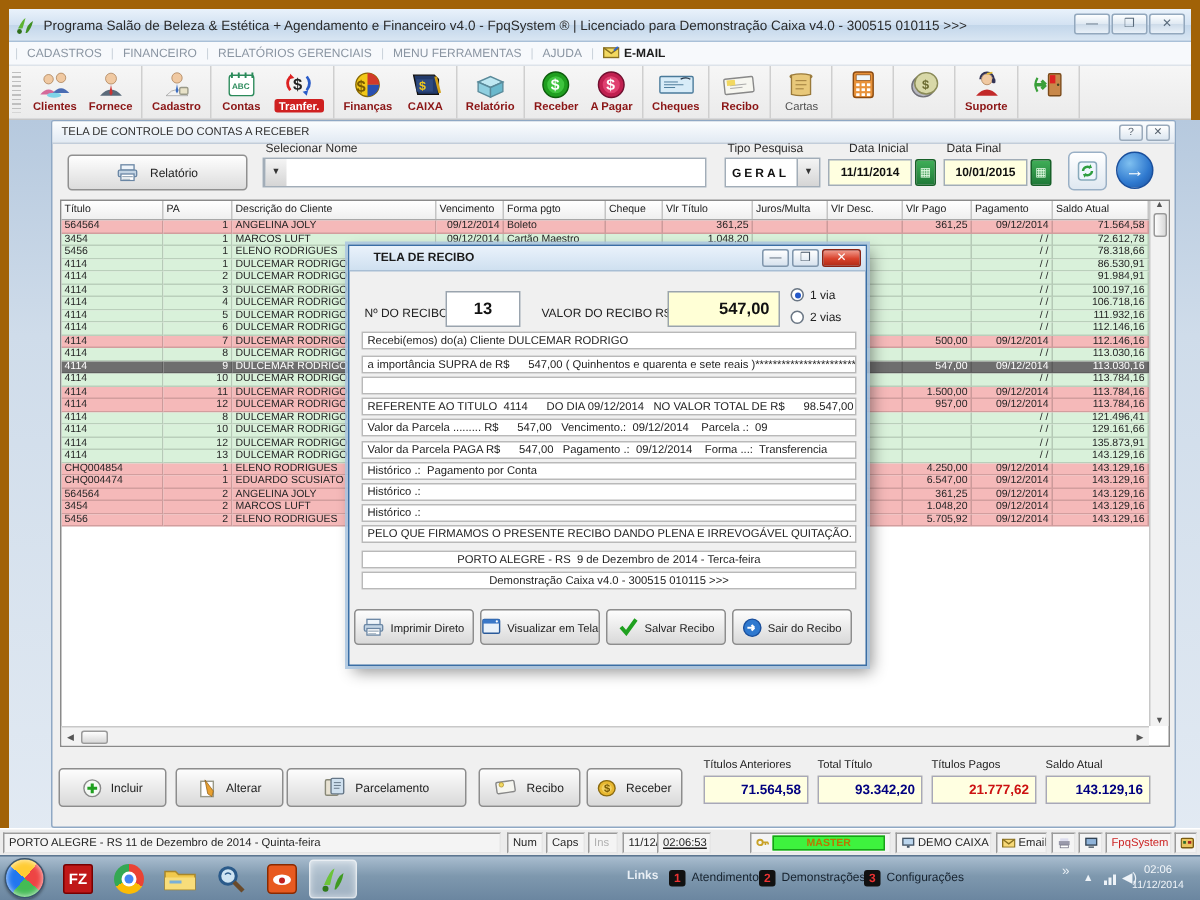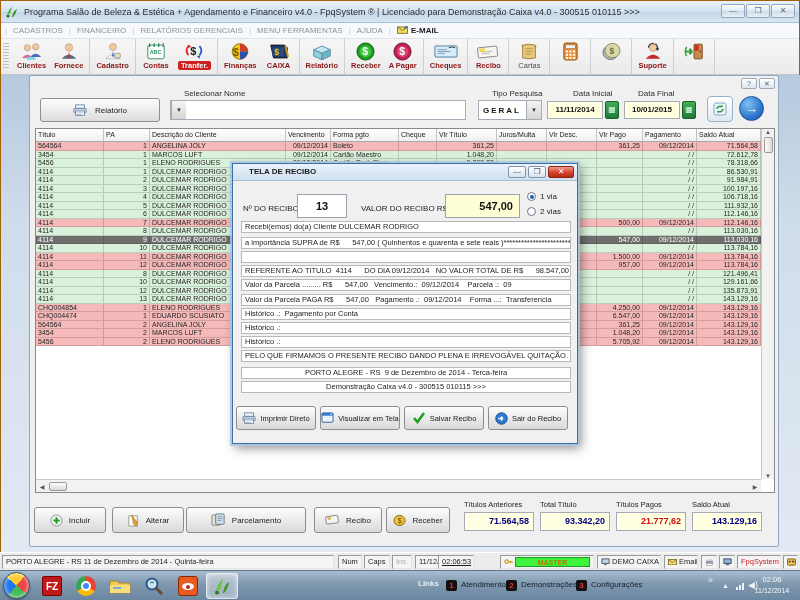--- a/index.html
+++ b/index.html
@@ -1,21 +1,21 @@
 <!DOCTYPE html>
 <html style="--row-open: #d9f1da; --row-overdue: #f5b9b9; --row-selected: #6e6e6e; --master-bg: #3ef23e;"><head>
 <meta charset="utf-8">
 <style>
   * { margin:0; padding:0; box-sizing:border-box; }
   html,body { width:800px; height:600px; overflow:hidden; }
   body { font-family:"Liberation Sans","DejaVu Sans",sans-serif; }
   #screen { position:relative; width:800px; height:600px; background:#8ea6bd; overflow:hidden; }
 
   
-  .app-window { position:absolute; left:0; top:0; width:800px; height:570px; background:#e9eff6; border:1px solid #a16207; }
+  .app-window { position:absolute; left:0; top:0; width:800px; height:570px; background:#e9eff6; border:6px solid #a16207; }
   .titlebar { position:absolute; left:0; top:0; width:100%; height:22px;
     background:linear-gradient(180deg,#e9f2fb 0%,#d3e2f2 50%,#c2d6ea 51%,#d9e6f3 100%);
     border-bottom:1px solid #a9c0d8; display:flex; align-items:center; }
   .app-icon { width:14px; height:14px; margin:0 5px 0 4px; }
   .title-text { font-size:9px; color:#2b2b2b; white-space:nowrap; }
   .win-buttons { position:absolute; right:4px; top:3px; display:flex; gap:1px; }
   .win-btn { width:24px; height:14px; border:1px solid #93a8bd; border-radius:2px;
     background:linear-gradient(180deg,#fdfeff,#dfe9f2 50%,#cddbe9 51%,#e8f0f8);
     font-size:8px; color:#5a6b7c; text-align:center; line-height:12px; }
 
@@ -42,21 +42,21 @@
   
   .mdi { position:absolute; left:28px; top:74px; width:750px; height:472px; background:#f0f0f0;
     border:1px solid #8fa8c4; border-radius:2px; }
   .mdi-titlebar { position:absolute; left:0; top:0; width:100%; height:15px;
     background:linear-gradient(180deg,#fbfdfe,#e2eaf3); border-bottom:1px solid #c2cdda;
     font-size:7.5px; color:#2f2f2f; line-height:14px; padding-left:6px; }
   .mdi-btns { position:absolute; right:3px; top:2px; display:flex; gap:2px; }
   .mdi-btn { width:16px; height:11px; border:1px solid #9aaabb; border-radius:2px;
     background:linear-gradient(180deg,#fff,#dce6f0); font-size:7px; color:#55606c; text-align:center; line-height:9px; }
 
-  .label8 { position:absolute; font-size:8px; color:#2c2c2c; white-space:nowrap;margin-left:12px; }
+  .label8 { position:absolute; font-size:8px; color:#2c2c2c; white-space:nowrap; }
   .btn-report { position:absolute; left:10px; top:22px; width:120px; height:24px;
     background:linear-gradient(180deg,#fefefe,#dcdcdc); border:1px solid #909090; border-radius:3px;
     display:flex; align-items:center; justify-content:center; gap:8px; font-size:8px; color:#222; }
   .combo { position:absolute; height:20px; background:#fff; border:1px solid #a2adb8; display:flex; align-items:center; }
   .combo .val { flex:1; font-size:8px; font-weight:bold; letter-spacing:2px; color:#111; padding-left:4px; white-space:nowrap; overflow:hidden; }
   .combo .dd { width:15px; height:100%; background:linear-gradient(180deg,#f4f4f4,#d5d5d5); border-left:1px solid #a2adb8;
     font-size:6px; color:#333; text-align:center; line-height:18px; }
   .datebox { position:absolute; height:18px; background:#ffffe0; border:1px solid #a2adb8;
     font-size:8px; font-weight:bold; color:#111; text-align:center; line-height:16px; }
   .calbtn { position:absolute; width:14px; height:18px; background:linear-gradient(180deg,#3fae57,#1f7a38);
@@ -407,20 +407,21 @@
                 <path d="M4 5q-3 5 0 10" stroke="#3aa03a" stroke-width="1.6" fill="none"></path>
               </svg>
             </span>
           </span>
         </span>
       </div>
 
     <div class="client"></div>
 
     <div class="mdi">
+      <div class="mdi-titlebar">TELA DE CONTROLE DO CONTAS A RECEBER</div>
       <div class="mdi-btns">
         <span class="mdi-btn">?</span>
         <span class="mdi-btn">✕</span>
       </div>
 
       <div class="btn-report">
         <span>
             <svg viewBox="0 0 16 14" width="14">
               <rect x="3" y="1" width="10" height="4" fill="#eef4fa" stroke="#6a86a4"></rect>
               <rect x="1" y="5" width="14" height="5" rx="1" fill="#c3d4e4" stroke="#6a86a4"></rect>

